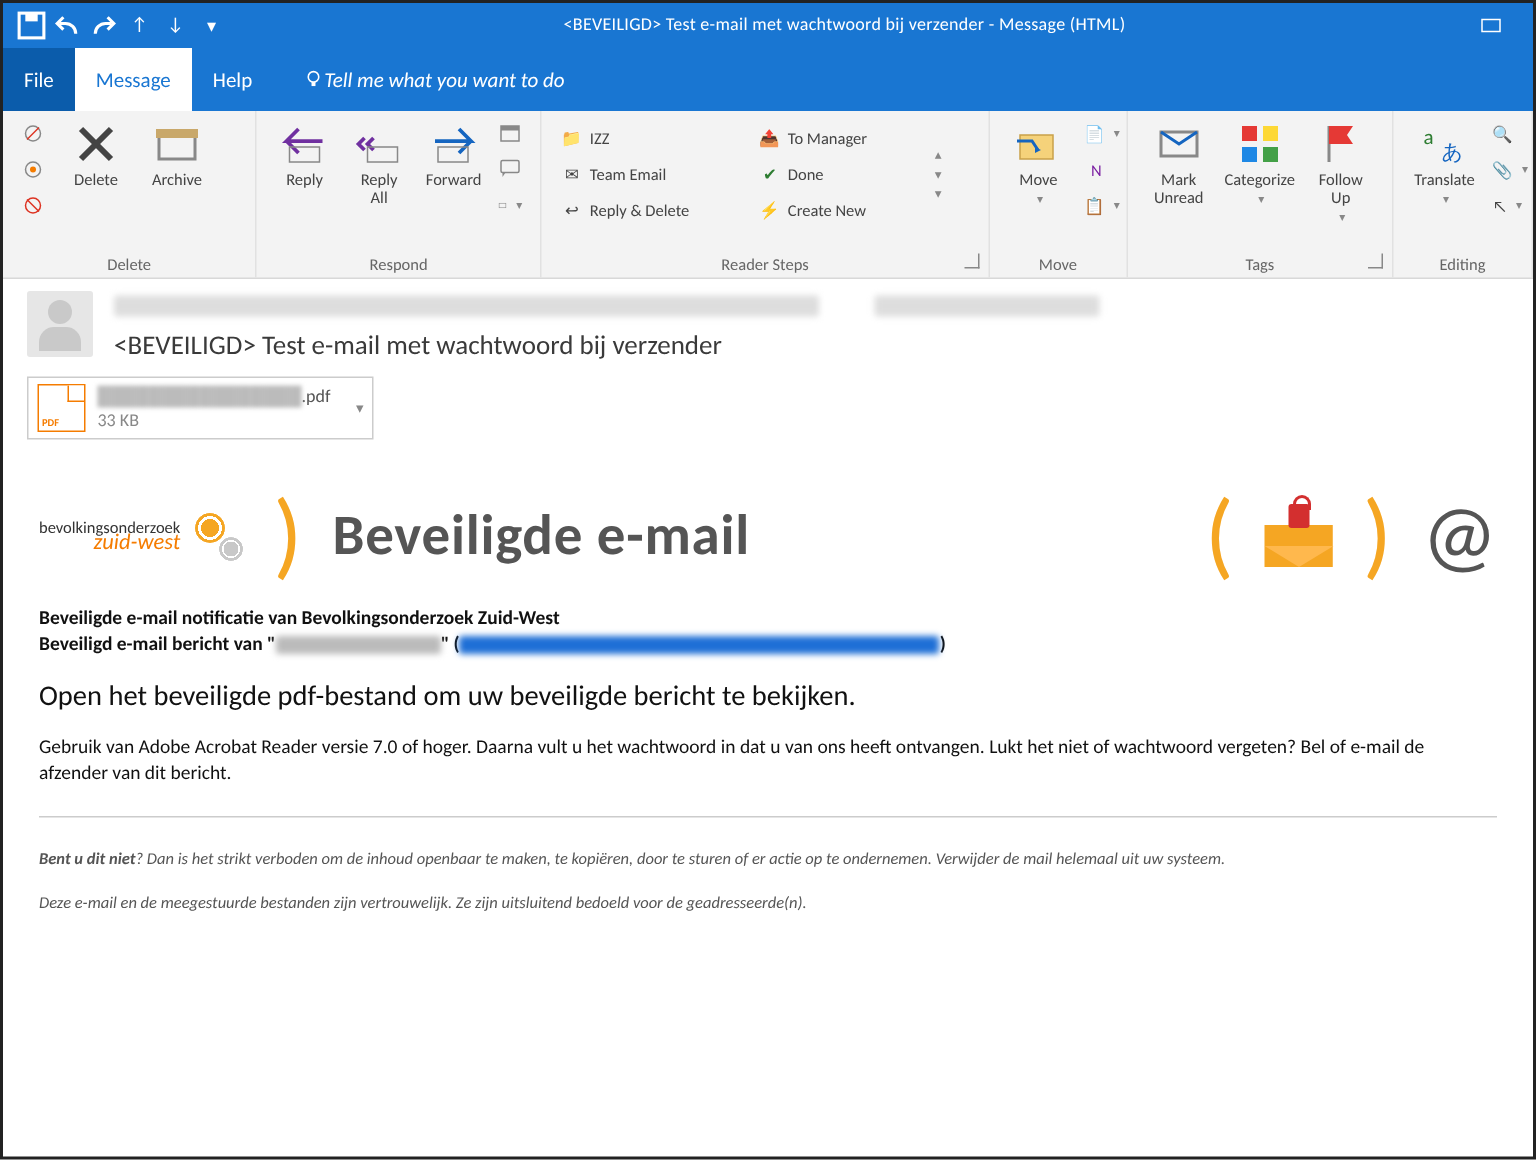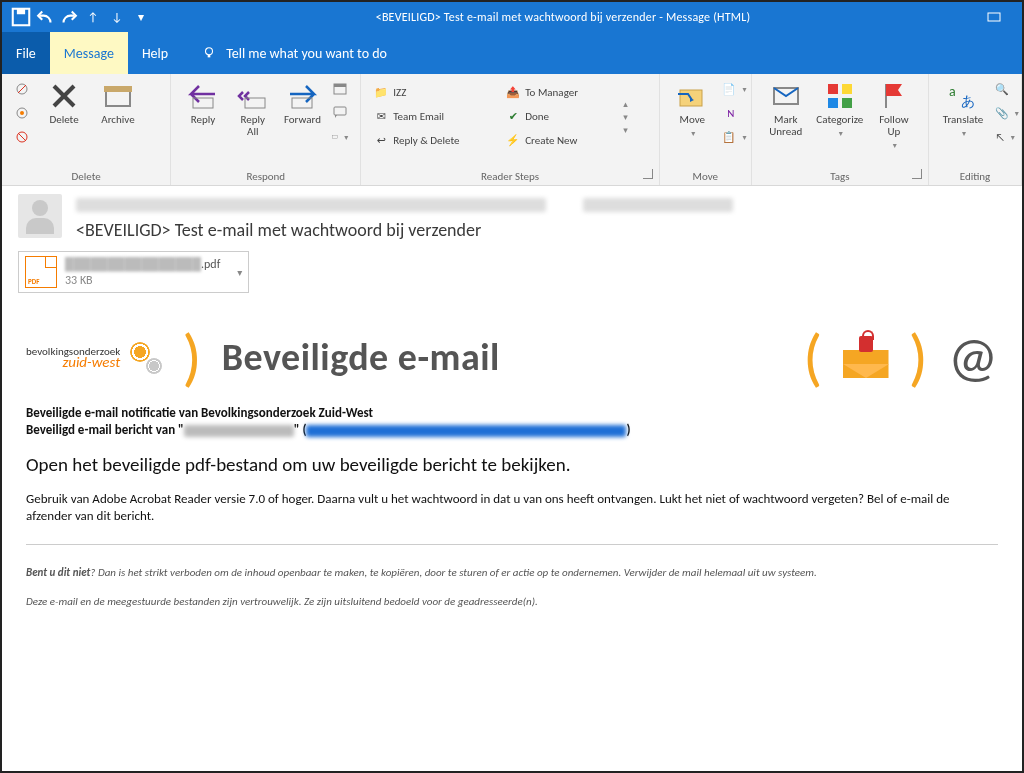--- a/index.html
+++ b/index.html
@@ -9,22 +9,22 @@
 .titlebar { background: #1976d2; color: #fff; height: 30px; display: flex; align-items: center; padding: 0 8px; font-size: 12px; }
 .qat { display: flex; gap: 2px; align-items: center; }
 .qat .btn { width: 22px; height: 22px; display: flex; align-items: center; justify-content: center; color: #fff; }
 .title { flex: 1; text-align: center; letter-spacing: .2px; }
 .wincontrol { width: 40px; height: 22px; display:flex; align-items:center; justify-content:center; }
 
 
 .menubar { background: #1976d2; color: #fff; height: 42px; display: flex; align-items: stretch; font-size: 14px; }
 .menu-item { padding: 0 14px; display:flex; align-items:center; cursor:pointer; }
 .menu-file { background:#0b5cab; }
-.menu-active { background:#fef9c3; color:#1976d2; font-weight:400; }
-.tellme { margin-left: 6px; display:flex; align-items:center; gap:10px; }
+.menu-active { background:#ffffff; color:#1976d2; font-weight:400; }
+.tellme { margin-left: 6px; display:flex; align-items:center; gap:0;font-style:italic; }
 .tellme .bulb { width:14px; height:14px; }
 
 
 .ribbon { background:#f3f3f3; border-bottom:1px solid #d8d8d8; display:flex; height:112px; }
 .group { border-right:1px solid #e1e1e1; padding:4px 8px 2px; display:flex; flex-direction:column; justify-content:space-between; position:relative; }
 .group-label { text-align:center; font-size:11px; color:#666; padding:2px 0 0; }
 .group-dlg { position:absolute; right:6px; bottom:6px; width:10px; height:10px; border:1px solid #888; border-top:none; border-left:none; }
 .row { display:flex; gap:2px; align-items:flex-start; height:76px; }
 .bigbtn { width:52px; display:flex; flex-direction:column; align-items:center; gap:2px; font-size:11px; color:#444; cursor:pointer; padding-top:2px; }
 .bigbtn .ico { width:32px; height:32px; display:flex; align-items:center; justify-content:center; }

